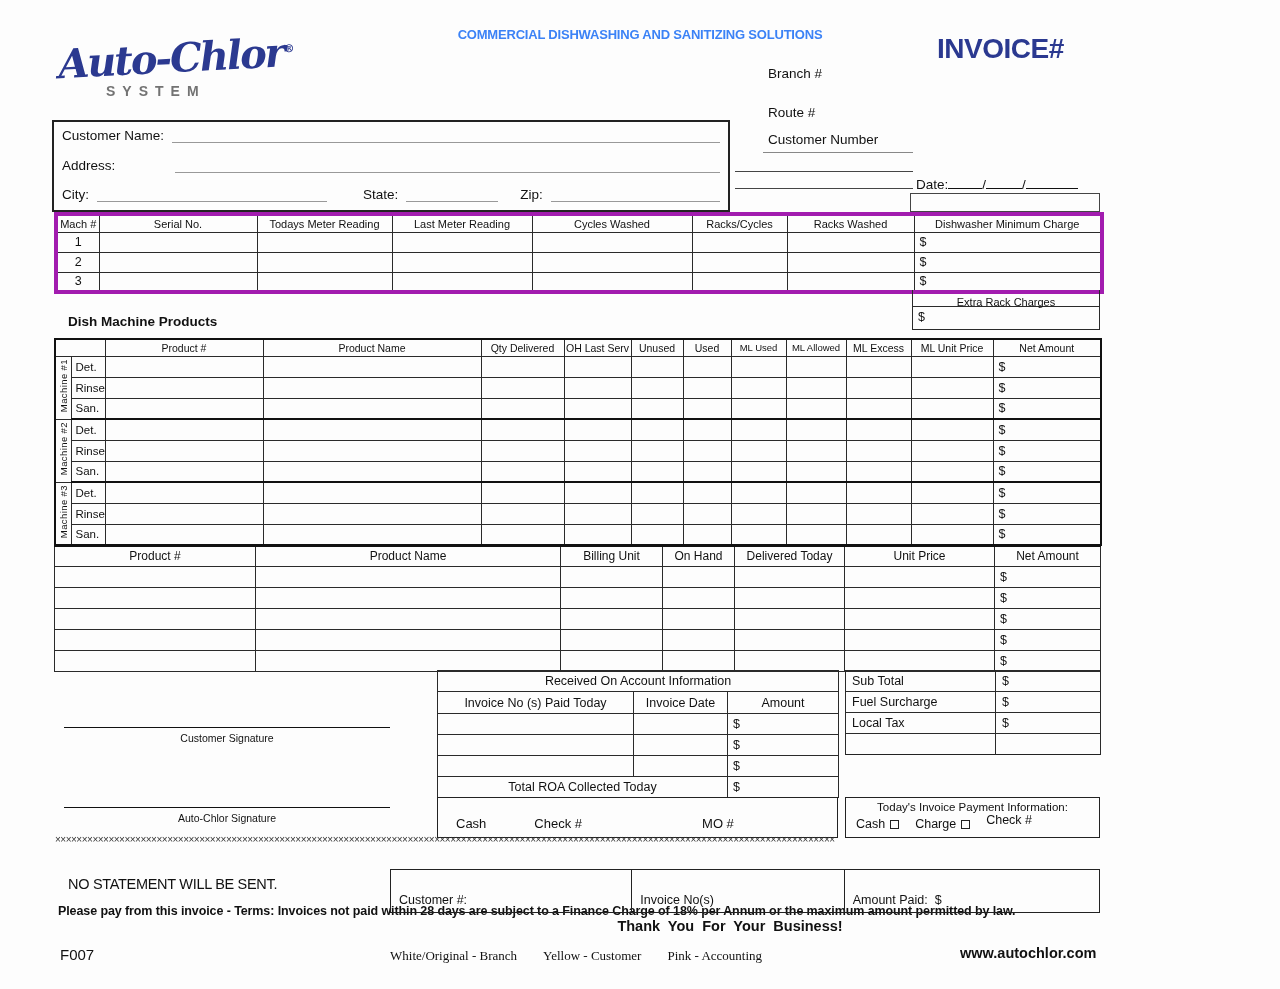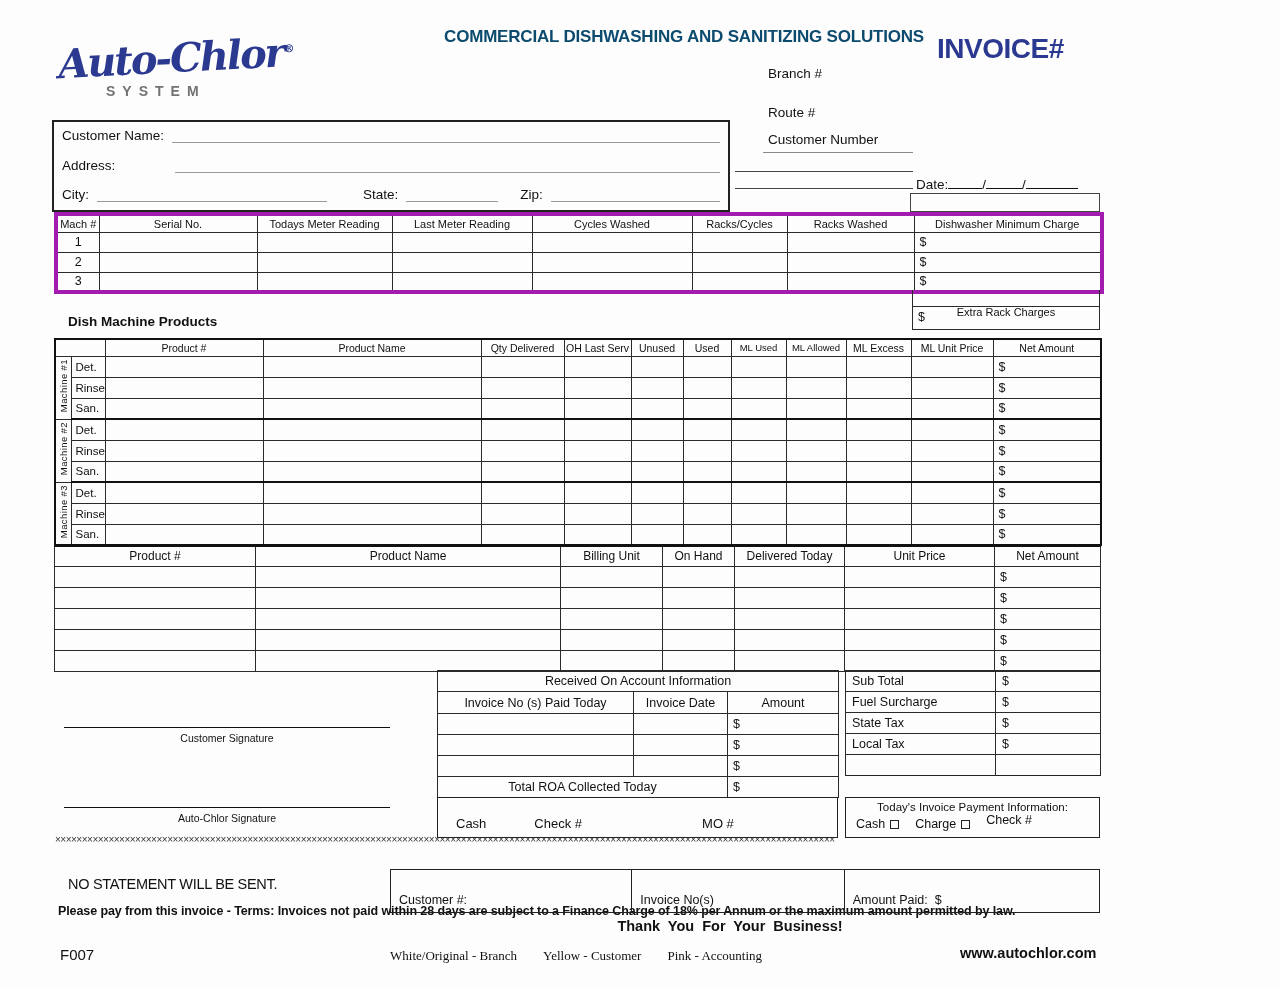--- a/index.html
+++ b/index.html
@@ -14,21 +14,21 @@
   .logo-script {
     font-family:"DejaVu Serif", serif; font-style:italic; font-weight:bold;
     font-size:40px; color:#2b3990; letter-spacing:-2px; transform:rotate(-3deg);
     white-space:nowrap;
   }
   .logo-reg { font-size:11px; vertical-align:14px; letter-spacing:0; }
   .logo-sub {
     font-size:14px; font-weight:bold; color:#737373; letter-spacing:7px;
     margin-left:48px; margin-top:2px;
   }
-  .tagline { font-size:17px; font-weight:600; letter-spacing:-0.2px; color:#0c4a6e;margin-left:44px; }
+  .tagline { font-size:13px; font-weight:600; letter-spacing:-0.2px; color:#3b82f6; }
   .invoice-label { font-size:28px; font-weight:bold; color:#2b3990; letter-spacing:-0.5px; }
   .hdr-small { font-size:13.5px; color:#111; }
   .hline { border-top:1px solid #888; }
   .hline.dark { border-top:1px solid #444; }
   .rect { border:1px solid #444; }
 
   
   .cust-box { border:2px solid #222; padding:6px 8px 8px 8px; display:flex; flex-direction:column; justify-content:space-between; }
   .cust-row { display:flex; align-items:flex-end; font-size:13.5px; }
   .fill { flex:1; border-bottom:1px solid #999; height:15px; margin-left:8px; }
@@ -39,21 +39,21 @@
   table { border-collapse:collapse; table-layout:fixed; }
   td, th { border:1px solid #2a2a2a; font-weight:normal; overflow:hidden; white-space:nowrap; }
   th { font-size:11px; text-align:center; }
   .money { font-size:12.5px; text-align:left; padding-left:5px; }
 
   .mach-table { border:4px solid #a21caf; }
   .mach-table th { height:18px; }
   .mach-table td { height:20px; }
   .rownum { text-align:center; font-size:12.5px; }
 
-  .erc-label { border:1px solid #2a2a2a; border-top:none; font-size:11px; text-align:center; padding-top:16px; }
+  .erc-label { border:1px solid #2a2a2a; border-top:none; font-size:11px; text-align:center; padding-top:6px; }
   .erc-money { border:1px solid #2a2a2a; border-top:none; font-size:12.5px; padding:3px 0 0 5px; }
 
   .section-title { font-size:13.5px; font-weight:bold; }
 
   .ml-table { border:2px solid #111; }
   .ml-table th { height:17px; font-size:10.5px; }
   .ml-table td { height:21px; }
   .gsep td { border-bottom:2px solid #111; }
   .rot-cell { text-align:center; vertical-align:middle; padding:0; }
   .rot-txt { writing-mode:vertical-rl; transform:rotate(180deg); font-size:9.5px; letter-spacing:0.4px; display:inline-block; line-height:1; }
@@ -482,24 +482,20 @@
     <tbody>
         <tr>
           <td>Sub Total</td>
           <td class="money">$</td>
         </tr>
     <tr>
           <td>Fuel Surcharge</td>
           <td class="money">$</td>
         </tr>
     <tr>
-          <td>State Tax</td>
-          <td class="money">$</td>
-        </tr>
-    <tr>
           <td>Local Tax</td>
           <td class="money">$</td>
         </tr>
     <tr class="sp">
           <td></td>
           <td></td>
         </tr>
   </tbody>
     </table>
 

